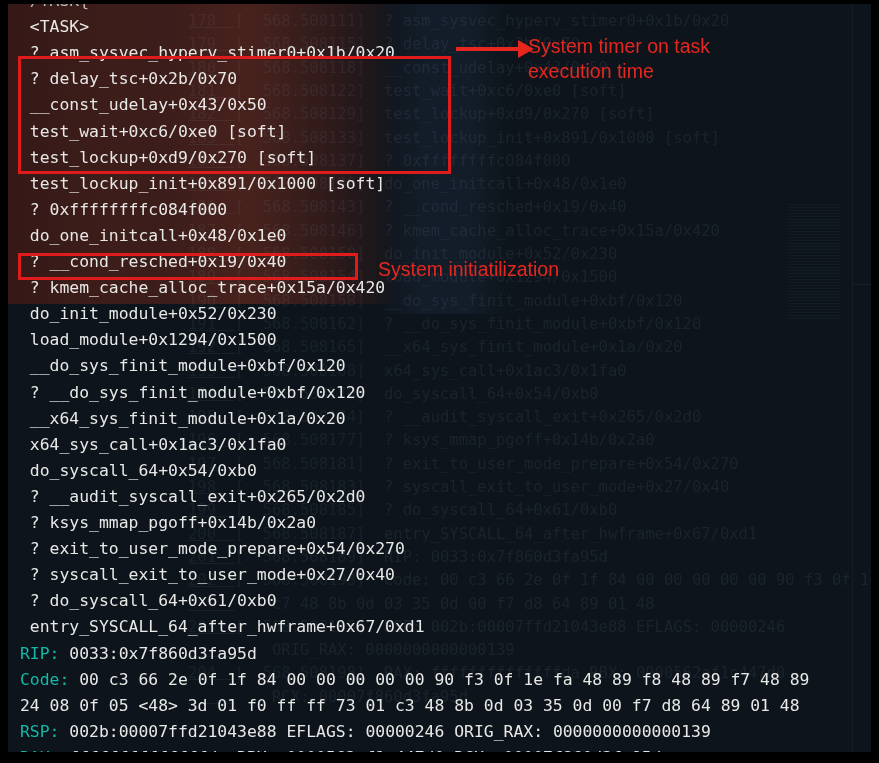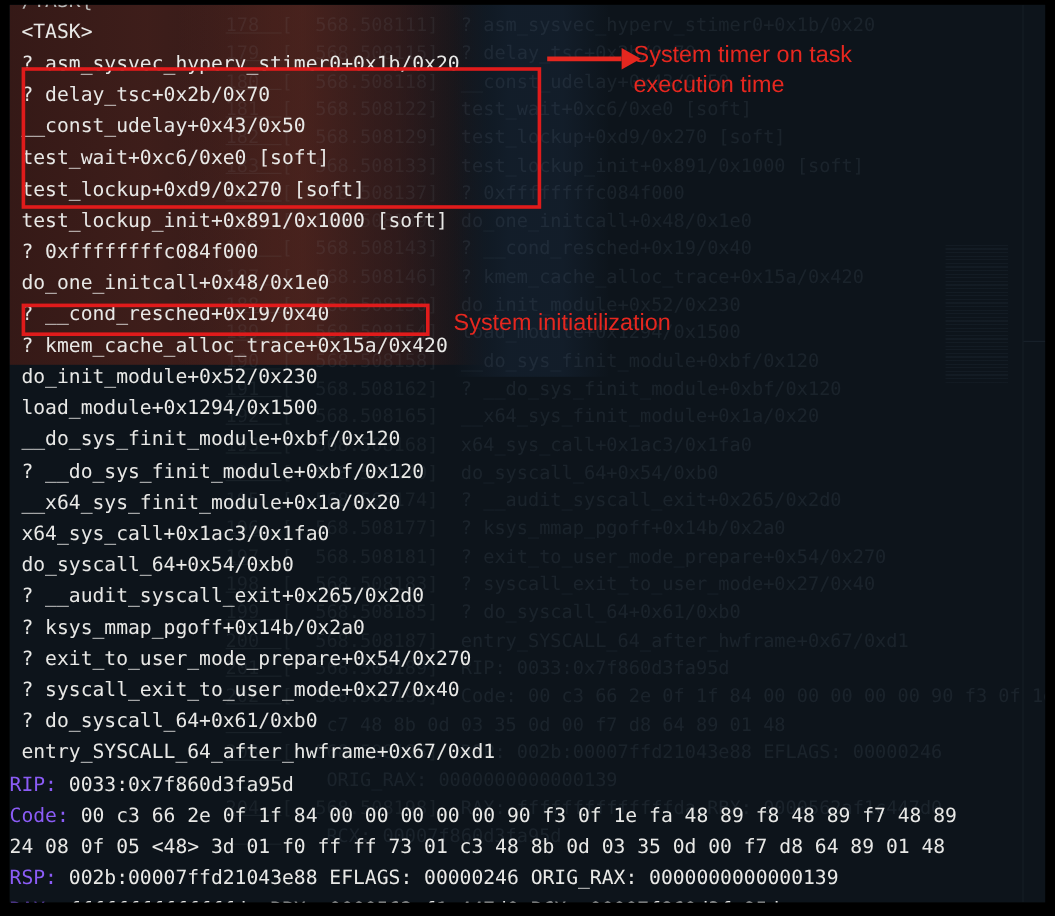--- a/index.html
+++ b/index.html
@@ -96,22 +96,22 @@
 
   
   #fg-layer {
     position: absolute;
     left: 0; top: 0; width: 863px; height: 748px;
     font-size: 16.4px;
     line-height: 26.1px;
     white-space: pre;
     color: #e8e8e6;
   }
-  .fg-line { display: block; height: 26.1px; padding-left: 0; }
-  .reg-label { color: #8b5cf6; }
+  .fg-line { display: block; height: 26.1px; padding-left: 12px; }
+  .reg-label { color: #14b8a6; }
   .clipped-top { color: #b9b9b7; }
 
   
   .redbox {
     position: absolute;
     border: 3px solid #e01b1b;
     box-sizing: border-box;
     pointer-events: none;
   }
   #redbox-tests { left: 10px; top: 52px; width: 433px; height: 118px; }

